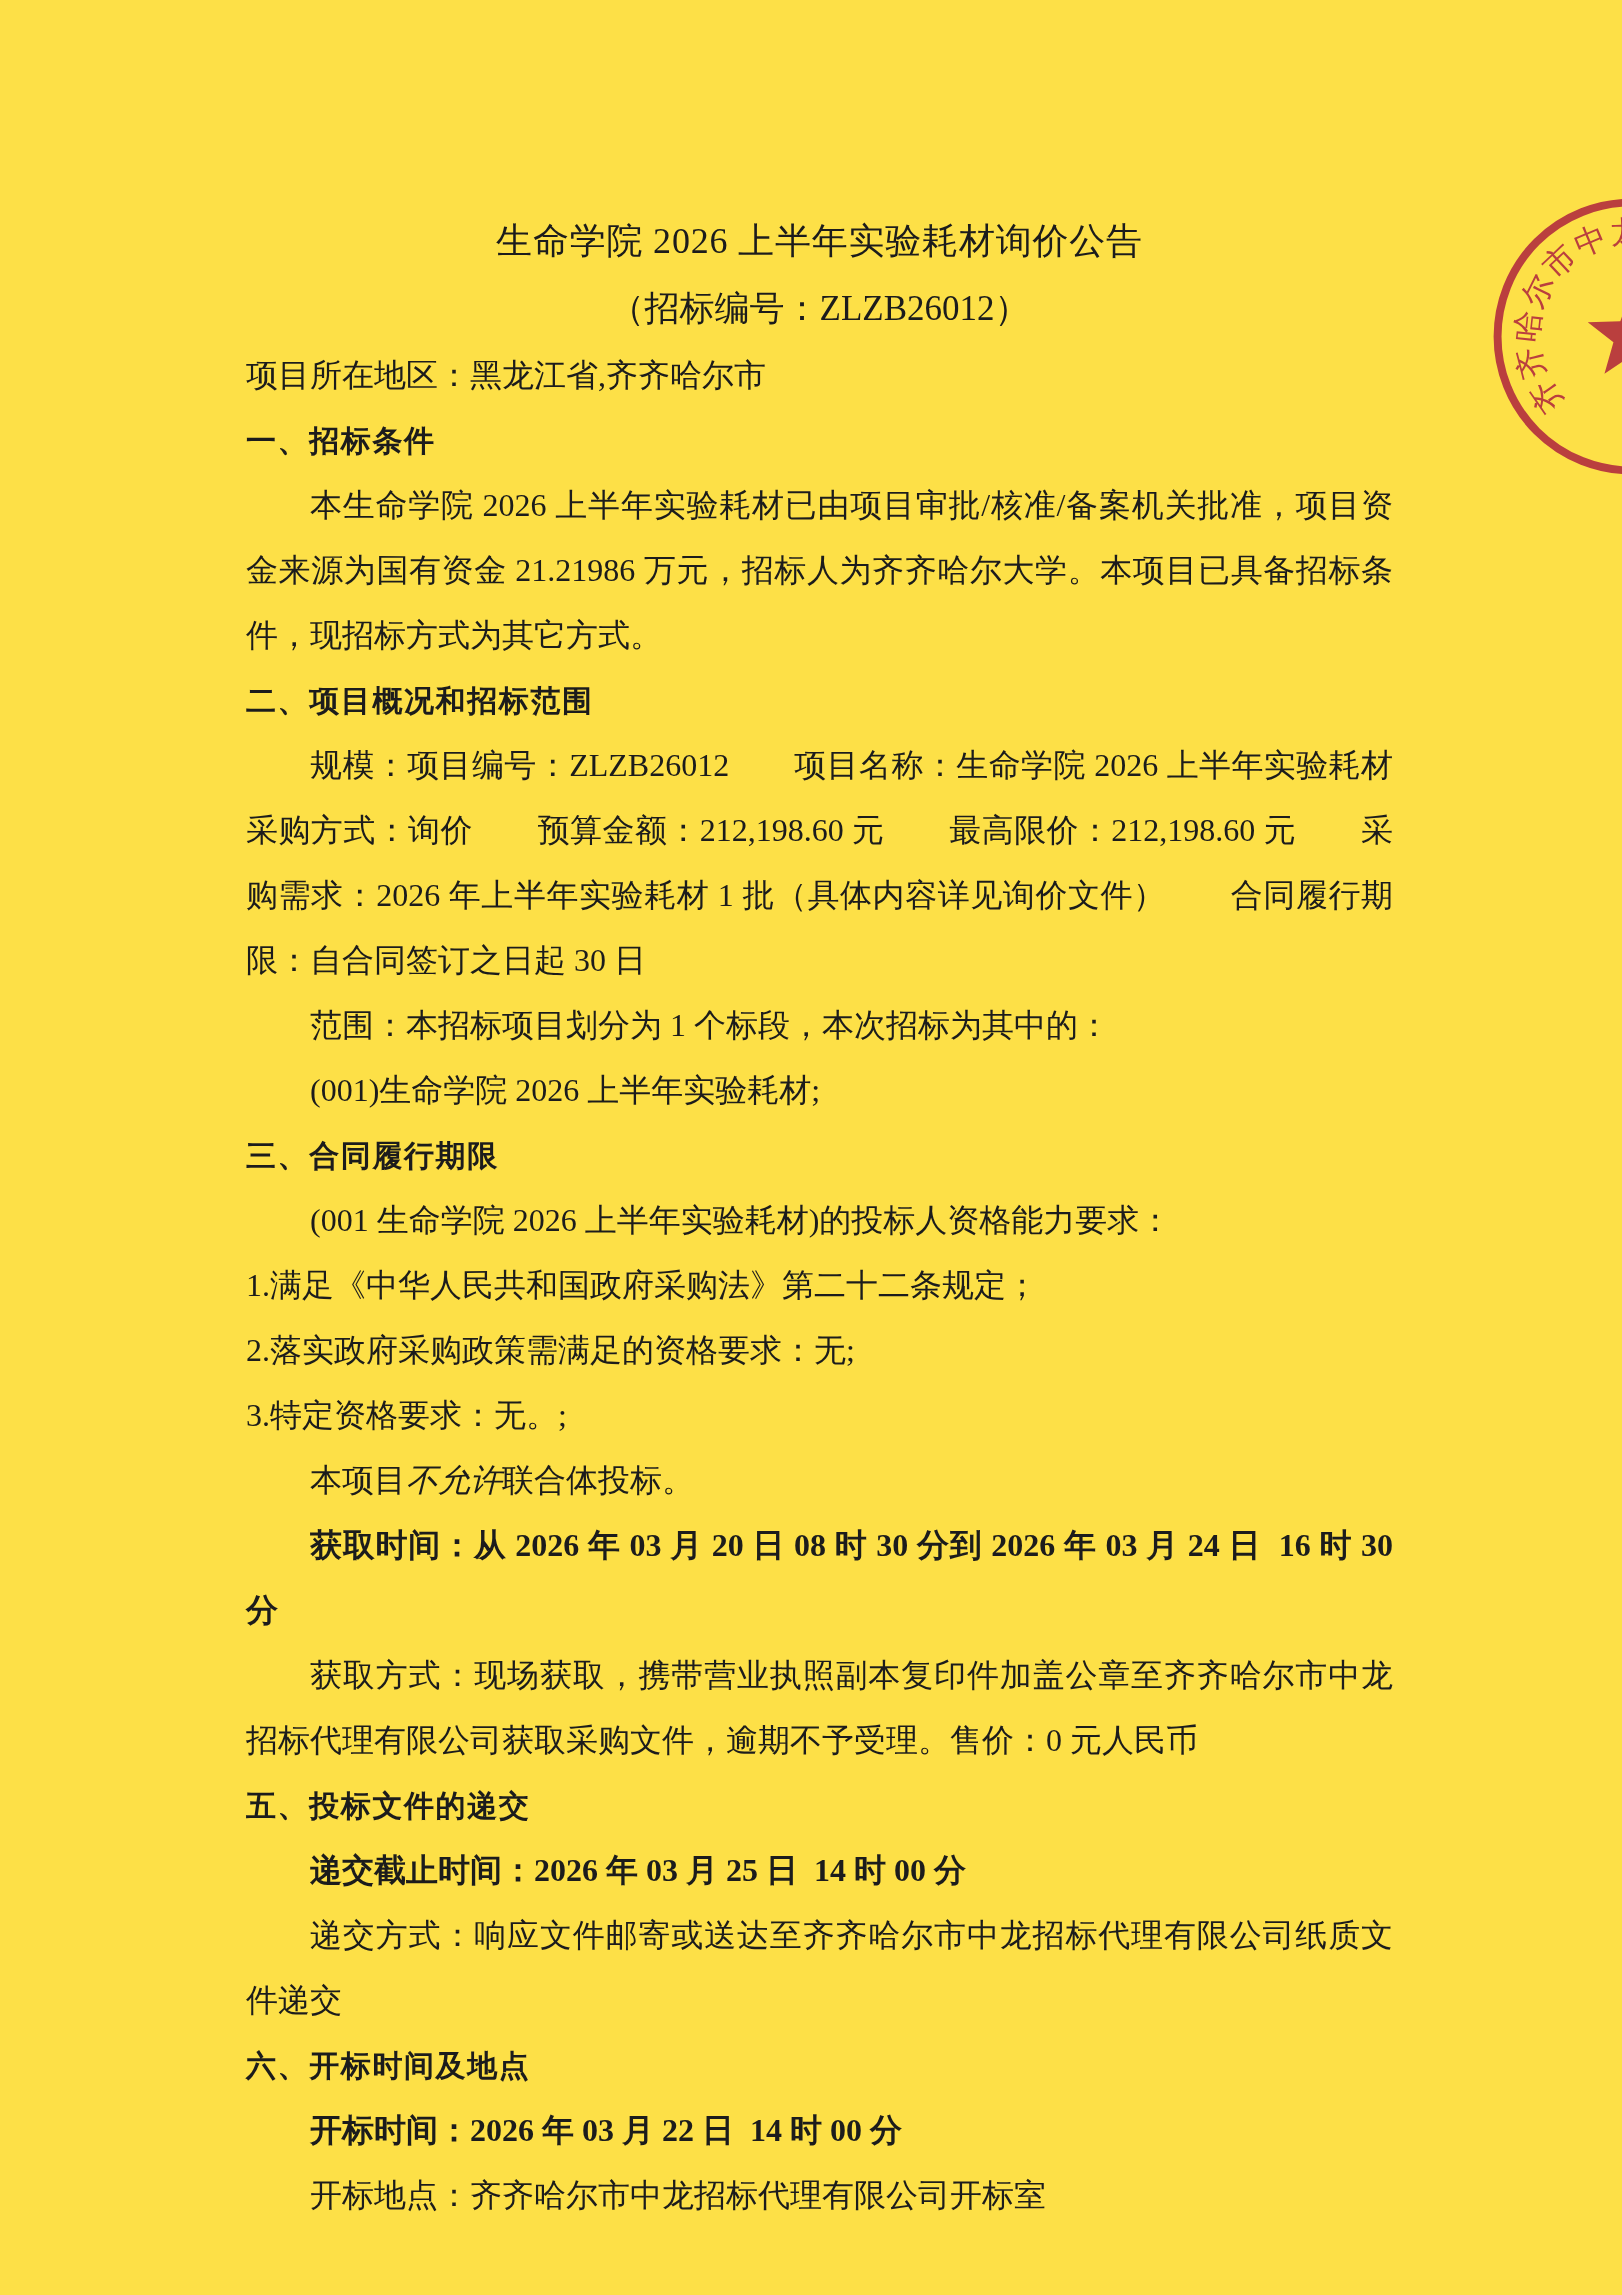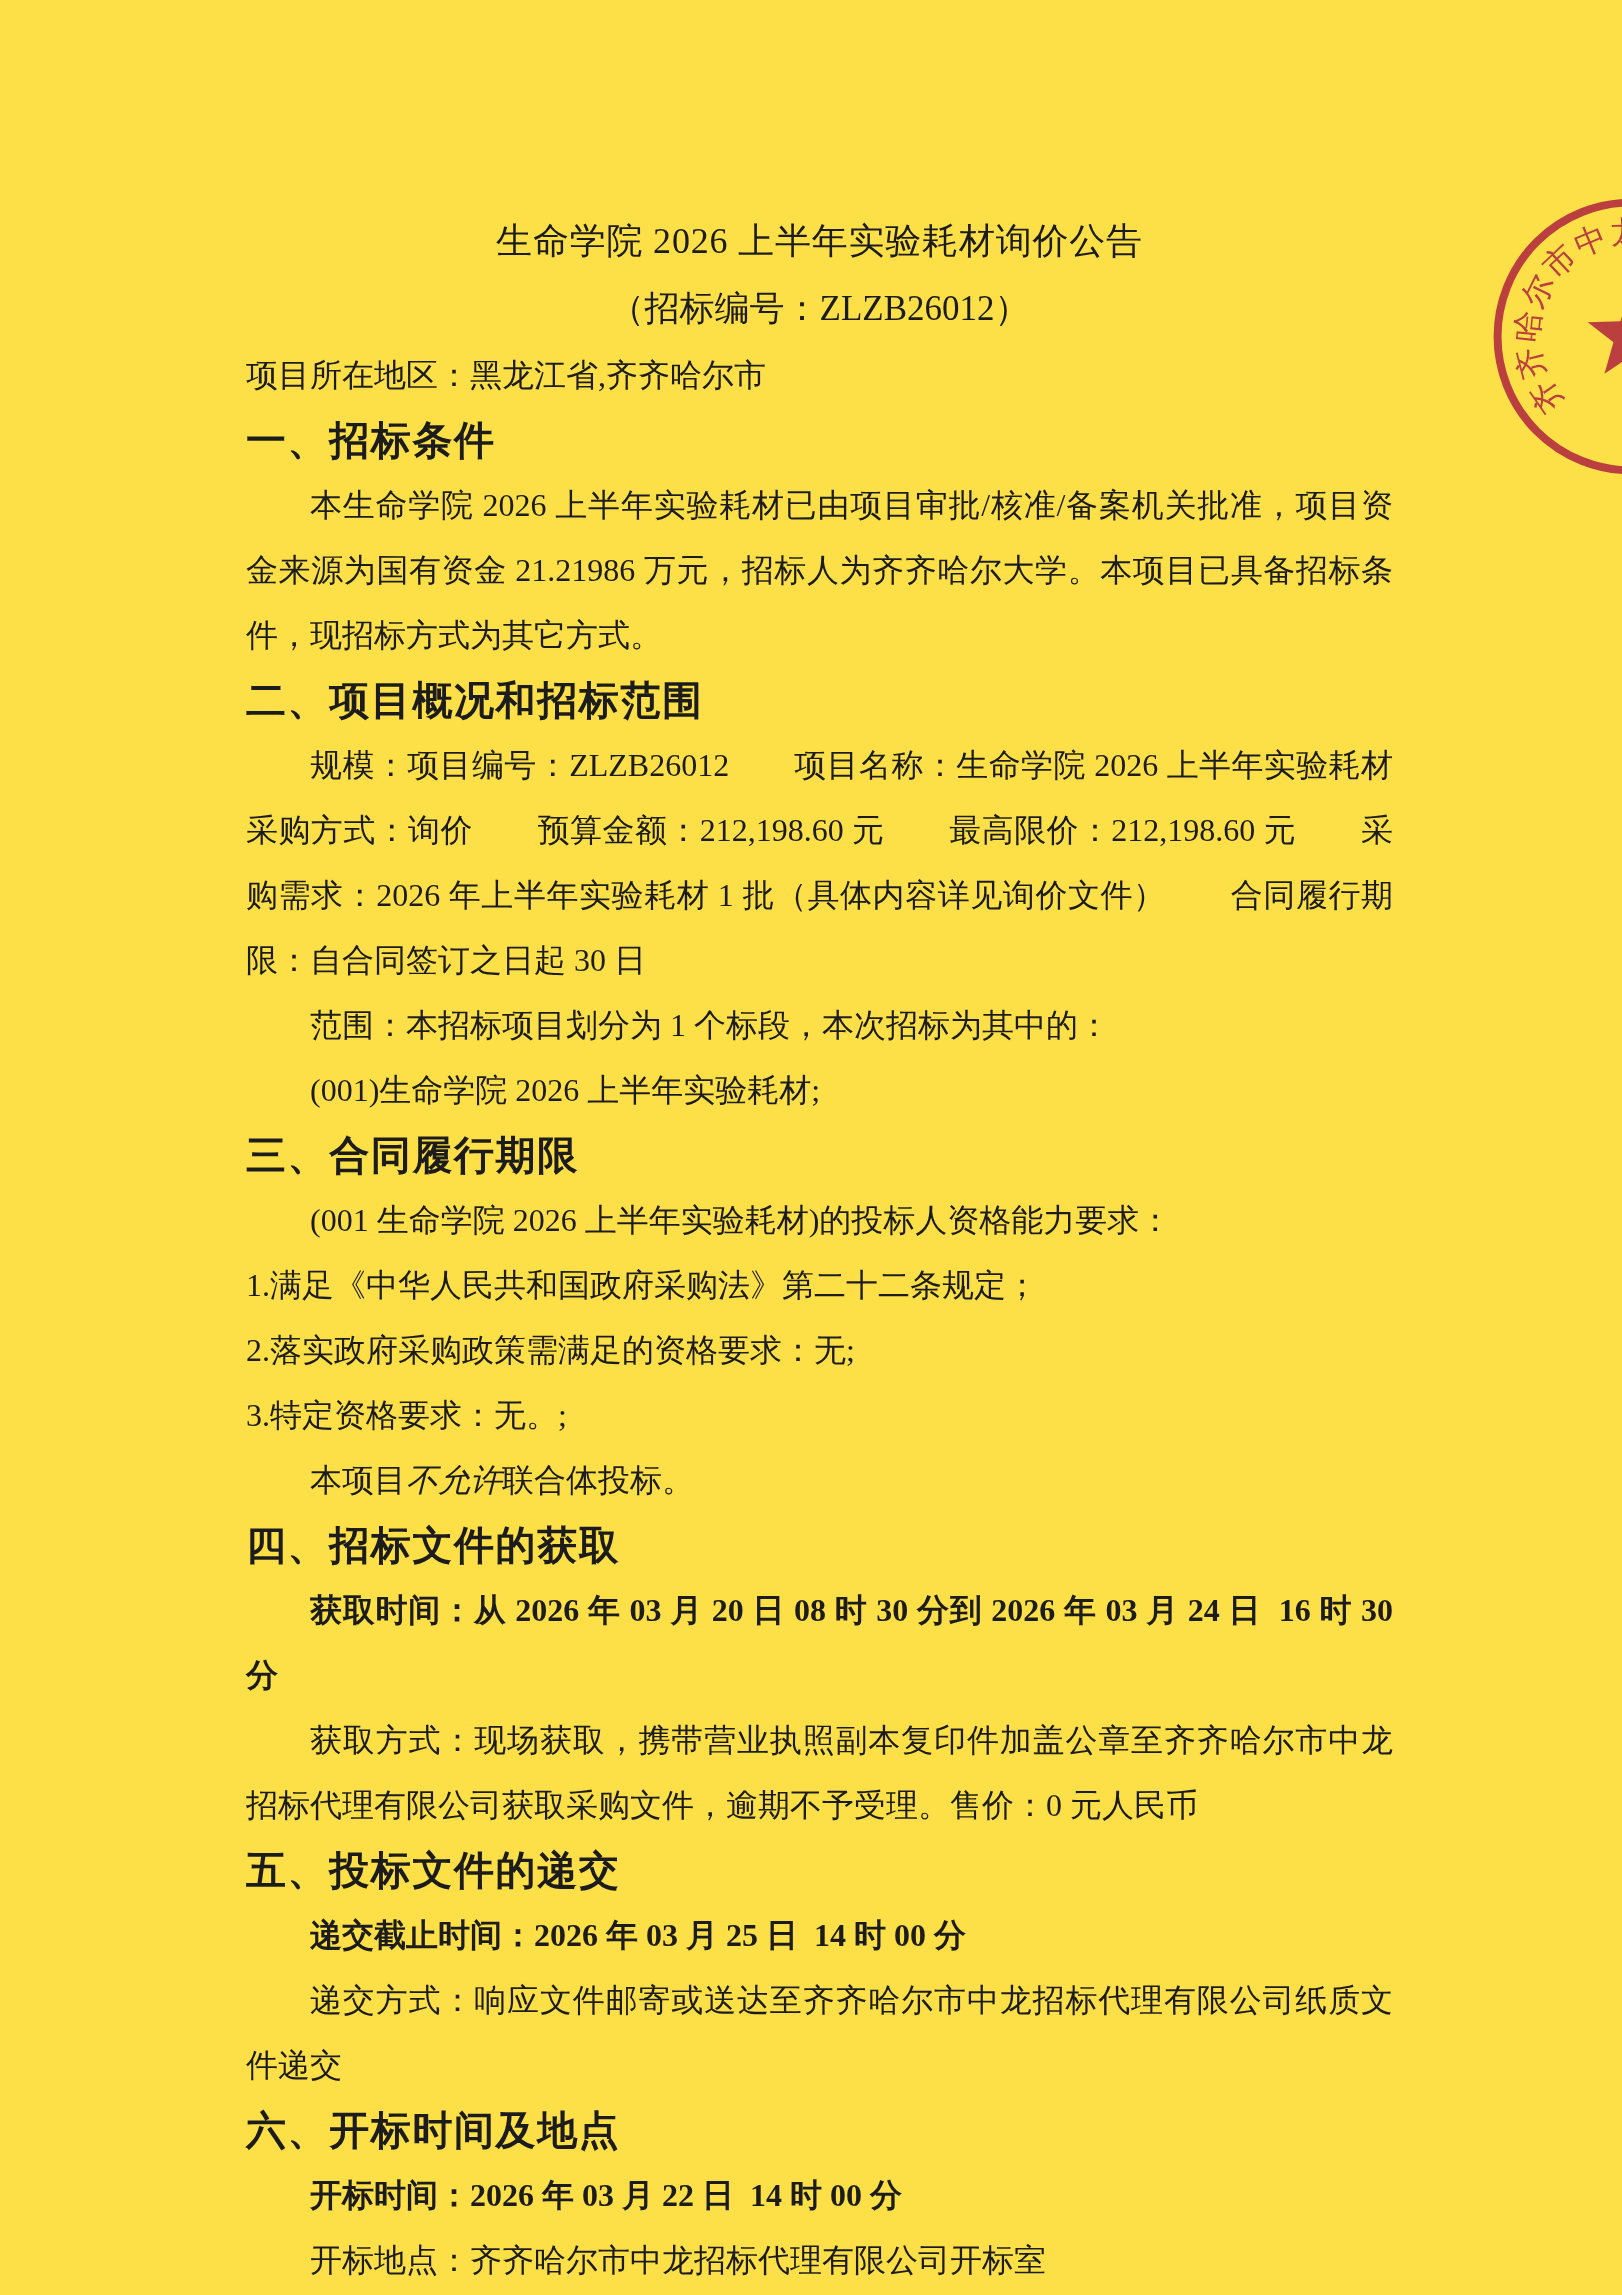--- a/index.html
+++ b/index.html
@@ -23,21 +23,21 @@
     font-size:35px;line-height:68px;text-align:center;margin:0;
   }
   .location{margin-top:70px;}
   p.body{
     font-size:32px;line-height:65px;margin:0;
     text-align:justify;
   }
   p.pre{white-space:pre-wrap;font-weight:bold;}
   .indent{text-indent:2em;}
   h2.sec{
-    font-size:40px;line-height:65px;margin:0;
+    font-size:30px;line-height:65px;margin:0;
     font-family:"Liberation Sans","DejaVu Sans",sans-serif;
     font-weight:bold;letter-spacing:1.6px;
   }
   .it{font-style:italic;}
   .stamp{
     position:absolute;
     left:1473px;top:178px;
     width:317px;height:317px;
     opacity:0.92;
     pointer-events:none;
@@ -68,21 +68,20 @@
     <p class="body indent">范围：本招标项目划分为 1 个标段，本次招标为其中的：</p>
     <p class="body indent">(001)生命学院 2026 上半年实验耗材;</p>
 
     <h2 class="sec">三、合同履行期限</h2>
     <p class="body indent">(001 生命学院 2026 上半年实验耗材)的投标人资格能力要求：</p>
     <p class="body">1.满足《中华人民共和国政府采购法》第二十二条规定；</p>
     <p class="body">2.落实政府采购政策需满足的资格要求：无;</p>
     <p class="body">3.特定资格要求：无。;</p>
     <p class="body indent"><span>本项目</span><span class="it">不允许</span><span>联合体投标。</span></p>
 
-    <h2 class="sec">四、招标文件的获取</h2>
     <p class="body pre indent">获取时间：从 2026 年 03 月 20 日 08 时 30 分到 2026 年 03 月 24 日  16 时 30 分</p>
     <p class="body indent">获取方式：现场获取，携带营业执照副本复印件加盖公章至齐齐哈尔市中龙招标代理有限公司获取采购文件，逾期不予受理。售价：0 元人民币</p>
 
     <h2 class="sec">五、投标文件的递交</h2>
     <p class="body pre indent">递交截止时间：2026 年 03 月 25 日  14 时 00 分</p>
     <p class="body indent">递交方式：响应文件邮寄或送达至齐齐哈尔市中龙招标代理有限公司纸质文件递交</p>
 
     <h2 class="sec">六、开标时间及地点</h2>
     <p class="body pre indent">开标时间：2026 年 03 月 22 日  14 时 00 分</p>
     <p class="body indent">开标地点：齐齐哈尔市中龙招标代理有限公司开标室</p>

